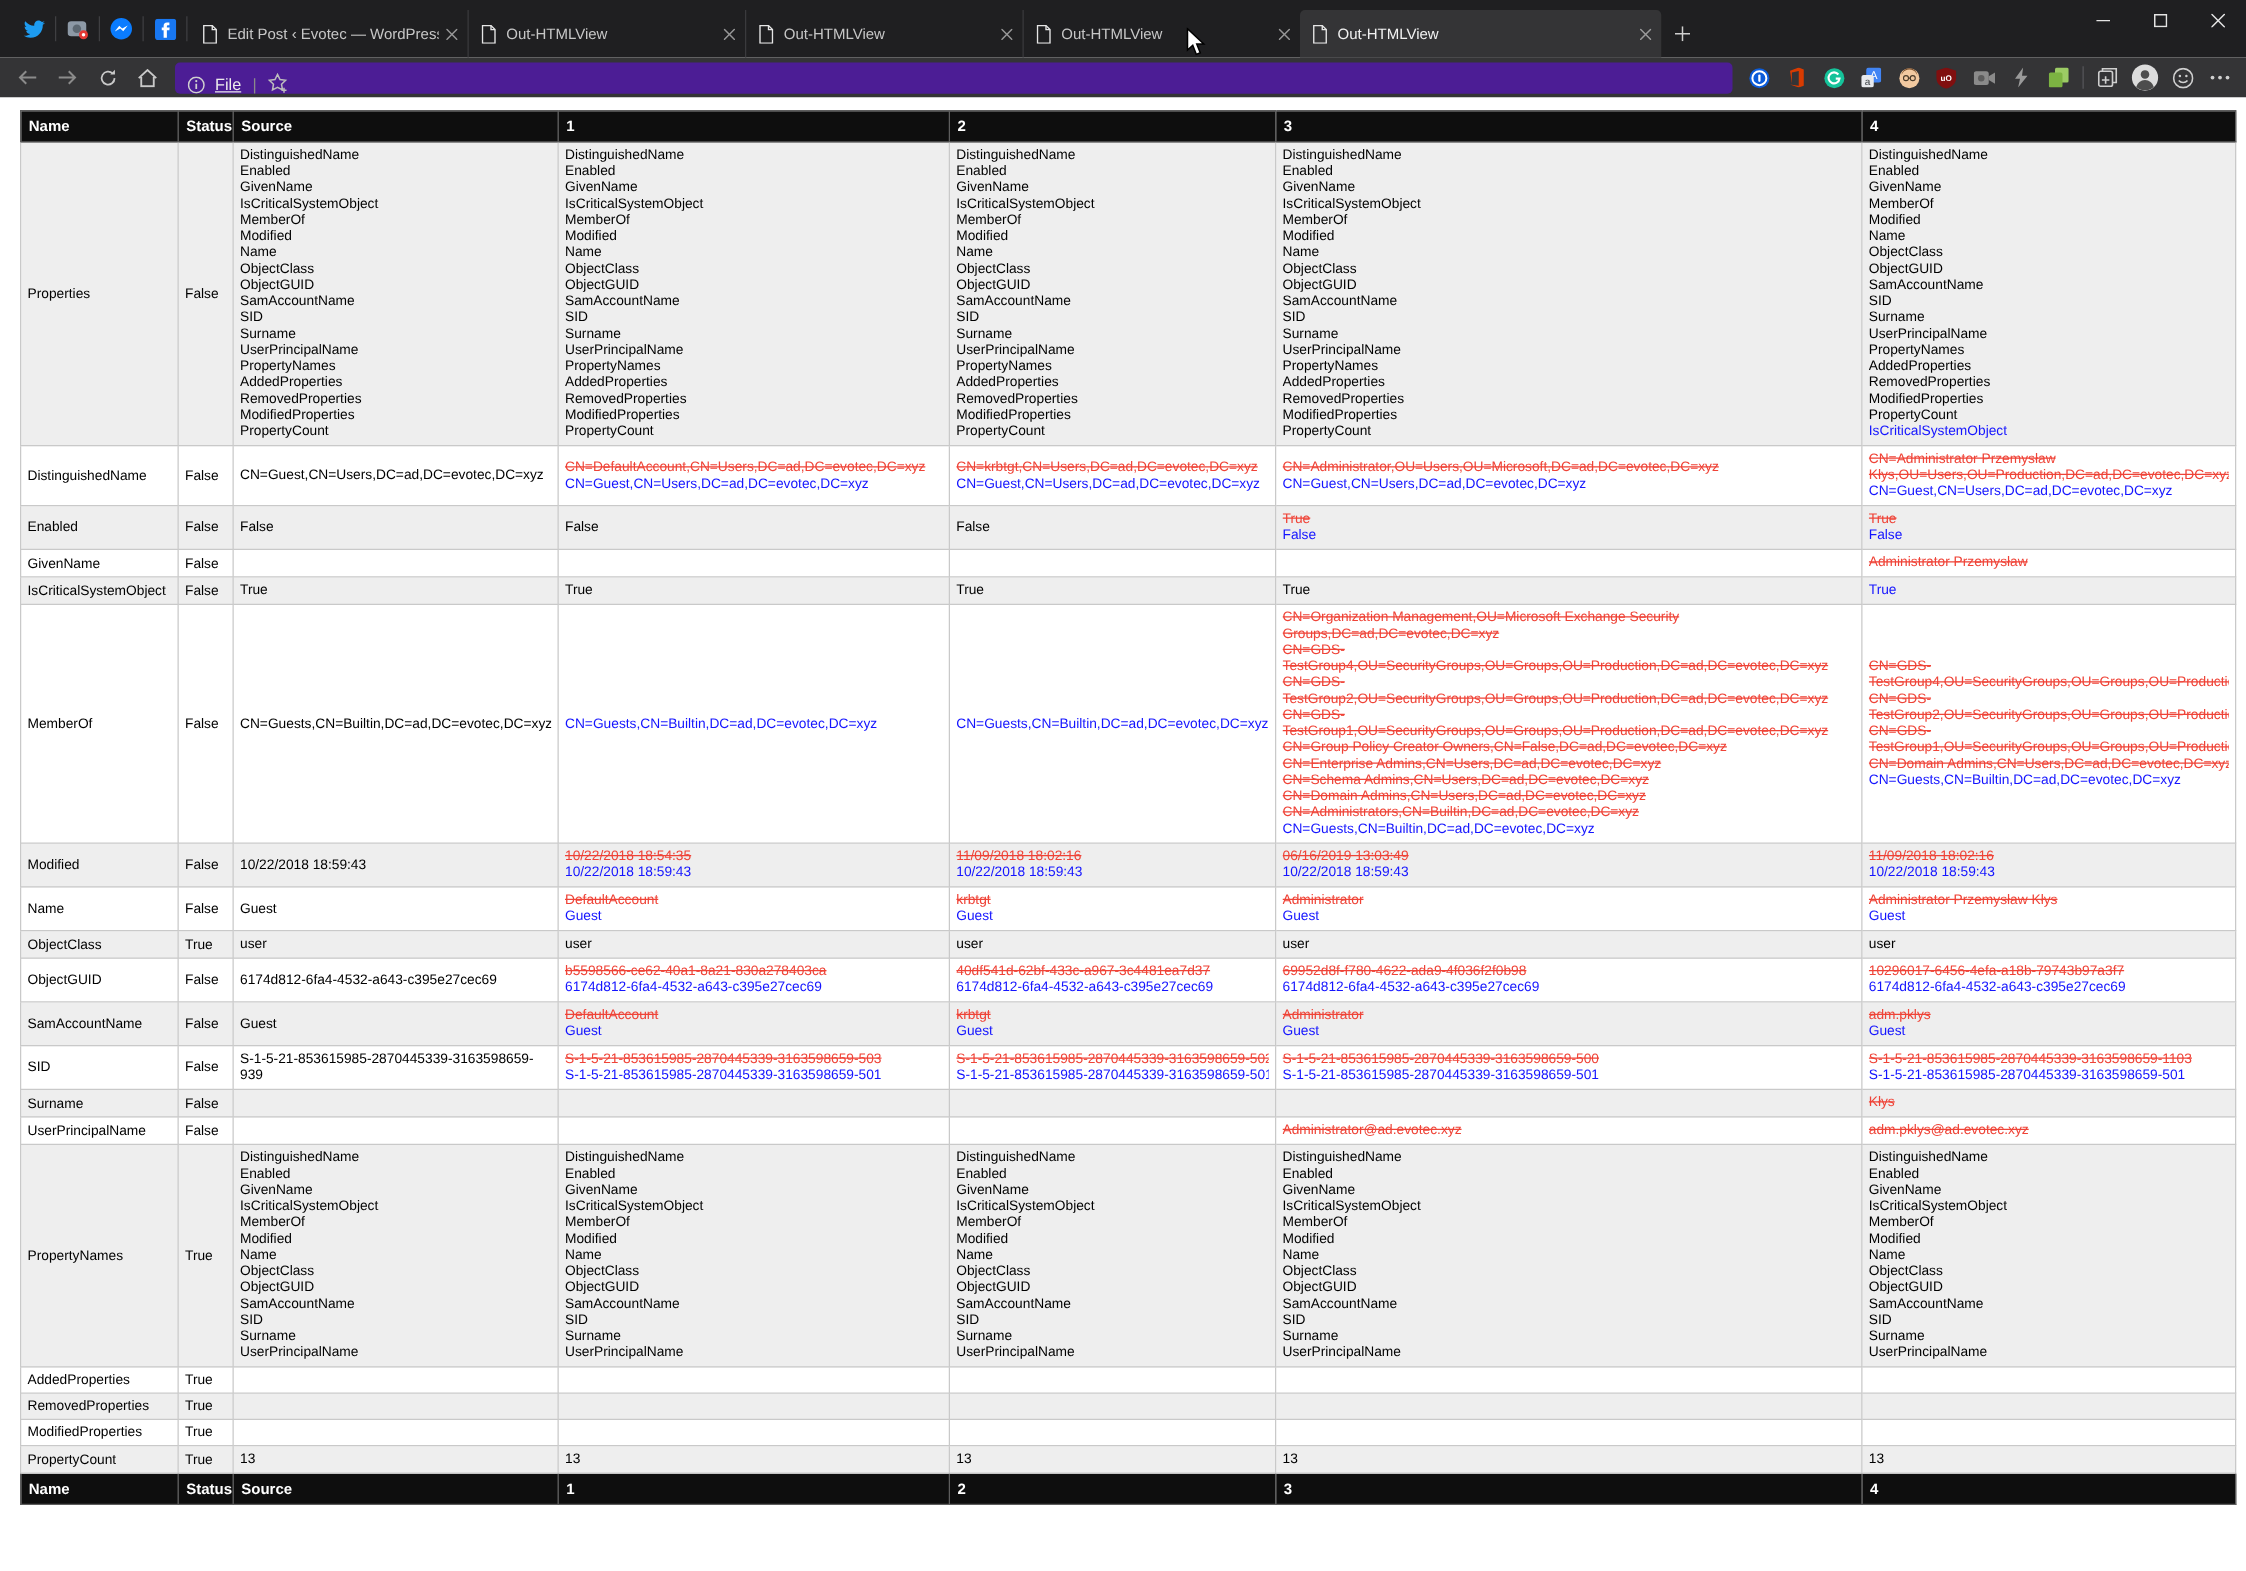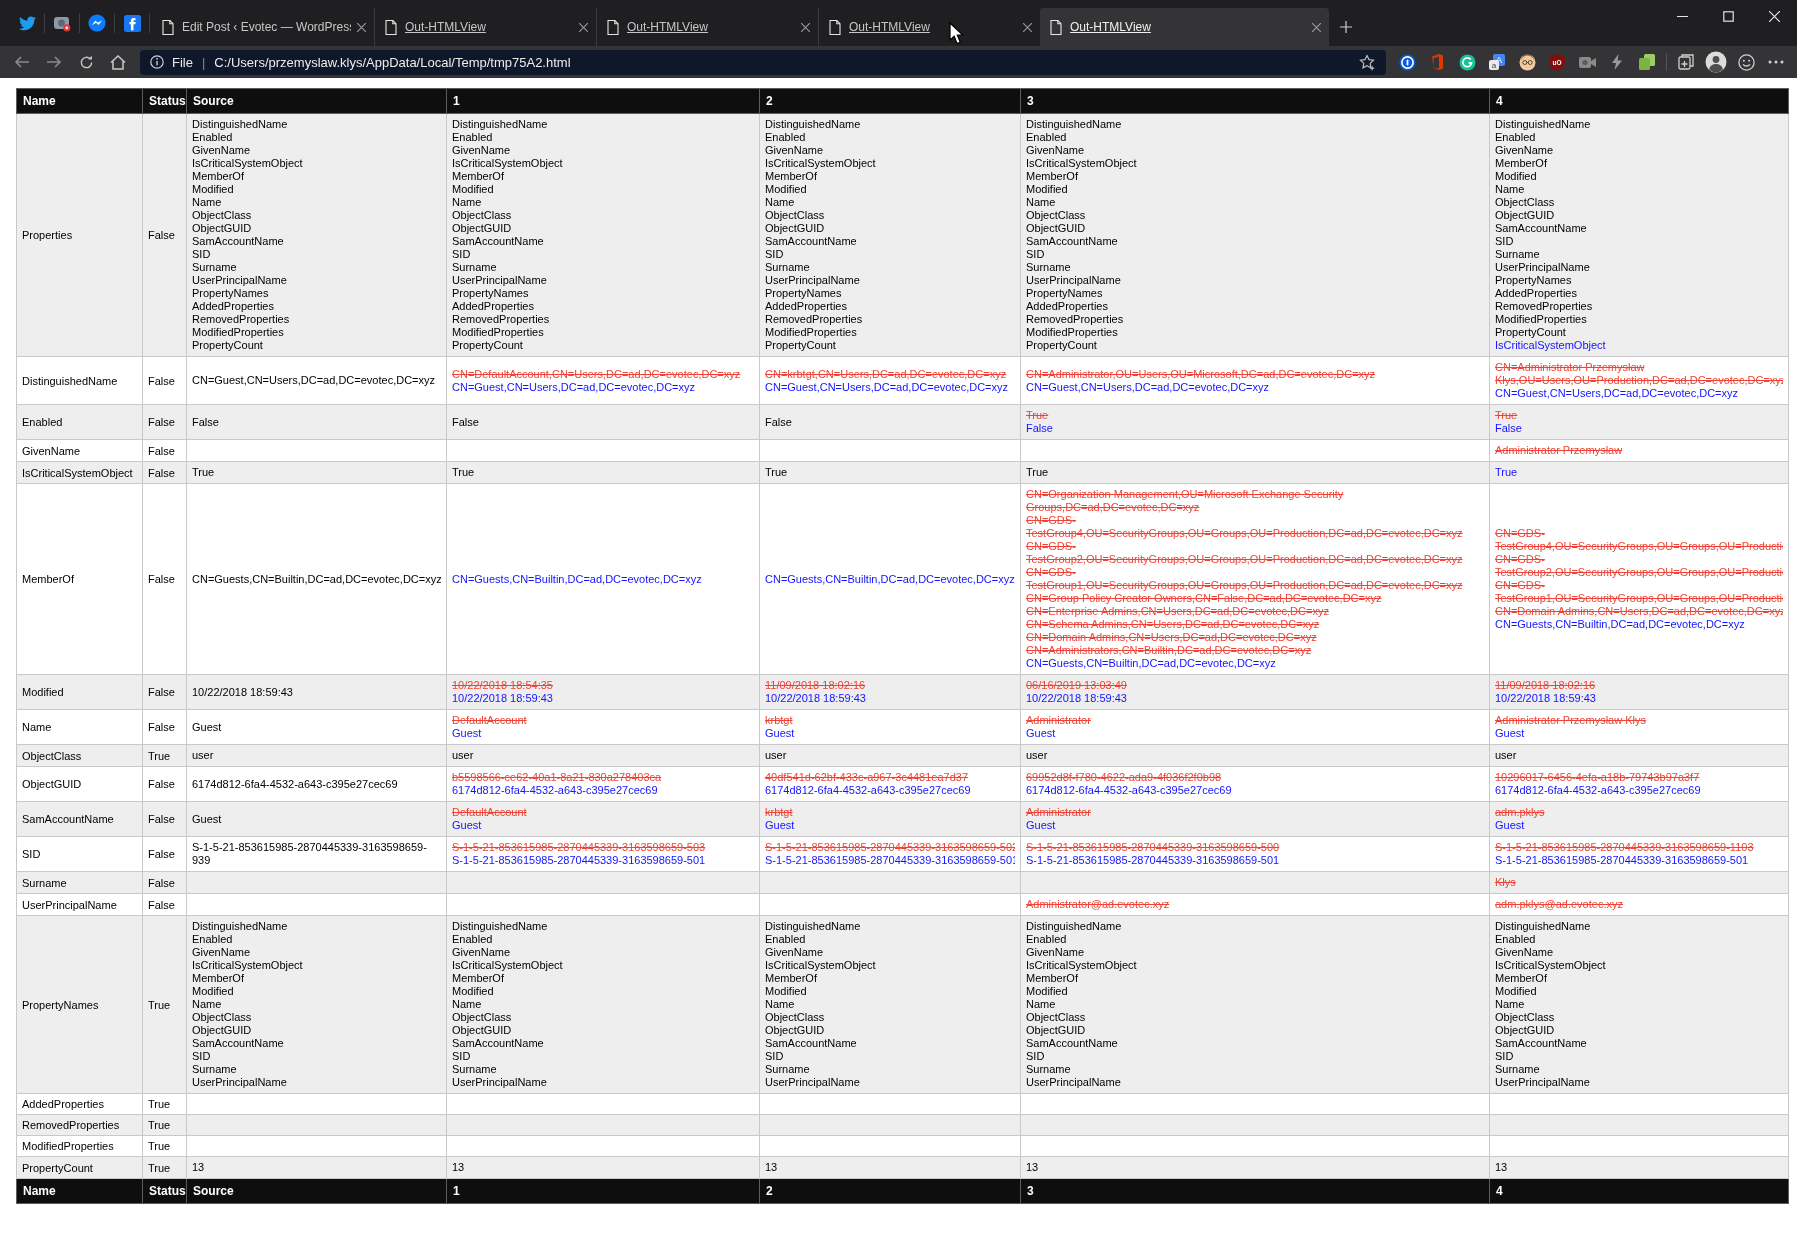--- a/index.html
+++ b/index.html
@@ -7,35 +7,35 @@
     font-family:"Liberation Sans", sans-serif; }
   .browser { position:relative; width:1797px; height:1257px; }
 
   
   .tabbar { height:46px; background:#1f1f21; display:flex; align-items:flex-end; }
   .pinned { display:flex; align-items:center; height:46px; padding-left:12px; }
   .pinned .picon { width:30px; height:46px; display:flex; align-items:center; justify-content:center; }
   .psep { width:1px; height:20px; background:#3f3f42; margin:0 2px; align-self:center; }
   .tab { height:38px; width:222px; display:flex; align-items:center; padding:0 8px 0 10px;
     color:#c6c6c6; font-size:12px; position:relative; }
-  .tab + .tab { border-left:1px solid #3a3a3d;text-decoration:underline; }
+  .tab + .tab { border-left:1px solid #3a3a3d; }
   .tab.active { background:#343436; color:#f1f1f1; width:289px; border-left:none;
     border-radius:4px 4px 0 0; }
   .tab .fav { flex:0 0 auto; margin-right:8px; display:flex; }
   .tab .title { flex:1 1 auto; white-space:nowrap; overflow:hidden; }
   .tab .close { flex:0 0 auto; margin-left:6px; opacity:.75; display:flex; }
   .newtab { width:34px; height:38px; display:flex; align-items:center; justify-content:center; }
   .wincontrols { position:absolute; right:0; top:0; height:32px; display:flex; }
   .winbtn { width:46px; height:32px; display:flex; align-items:center; justify-content:center; color:#e4e4e4; }
 
   
   .toolbar { height:32px; background:#343436; display:flex; align-items:center; padding:0 6px; }
   .navbtn { width:32px; height:28px; display:flex; align-items:center; justify-content:center; }
-  .urlfield { flex:1 1 auto; height:25px; background:#0f172a; border-radius:4px; margin:0 6px;
-    display:flex; align-items:center; padding:0 10px; color:#ececec; font-size:13px; min-width:0; }
+  .urlfield { flex:1 1 auto; height:25px; background:#4c1d95; border-radius:4px; margin:0 6px;
+    display:flex; align-items:flex-end; padding:0 10px; color:#ececec; font-size:13px; min-width:0;text-decoration:underline; }
   .urlfield .sep { color:#8a8a8a; margin:0 9px; }
   .urlfield .proto { color:#ececec; }
   .urlfield .url { white-space:nowrap; overflow:hidden; flex:1 1 auto; }
   .extrow { display:flex; align-items:center; }
   .ext { width:30px; height:28px; display:flex; align-items:center; justify-content:center; }
   .tsep { width:1px; height:18px; background:#55555a; margin:0 4px; }
 
   
   .page { background:#fff; height:1179px; padding:10px 17px 0 16px; overflow:hidden; }
   table.cmp { border-collapse:collapse; table-layout:fixed; width:1772px; font-size:11px; color:#000; }
@@ -207,21 +207,20 @@
       </span>
 
     <div class="urlfield">
       <svg width="14" height="14" viewBox="0 0 14 14" style="margin-right:8px;flex:0 0 auto;">
           <circle cx="7" cy="7" r="6.2" fill="none" stroke="#cfcfcf" stroke-width="1.2"></circle>
           <path stroke="#cfcfcf" stroke-width="1.4" d="M7 6v4.2"></path>
           <circle cx="7" cy="3.8" r=".9" fill="#cfcfcf"></circle>
         </svg>
       <span class="proto">File</span>
       <span class="sep">|</span>
-      <span class="url">C:/Users/przemyslaw.klys/AppData/Local/Temp/tmp75A2.html</span>
       <svg width="17" height="17" viewBox="0 0 17 17" style="flex:0 0 auto;">
           <path fill="none" stroke="#bdbdbd" stroke-width="1.2" d="m8 1.5 2 4.1 4.5.6-3.3 3.2.8 4.5L8 11.8l-4 2.1.8-4.5L1.5 6.2 6 5.6z"></path>
           <path stroke="#bdbdbd" stroke-width="1.2" d="M13.2 12.2v4M11.2 14.2h4"></path>
         </svg>
     </div>
 
     <div class="extrow">
       <span class="ext">
           <svg width="17" height="17" viewBox="0 0 17 17">
             <circle cx="8.5" cy="8.5" r="8" fill="#0b5cda"></circle>

